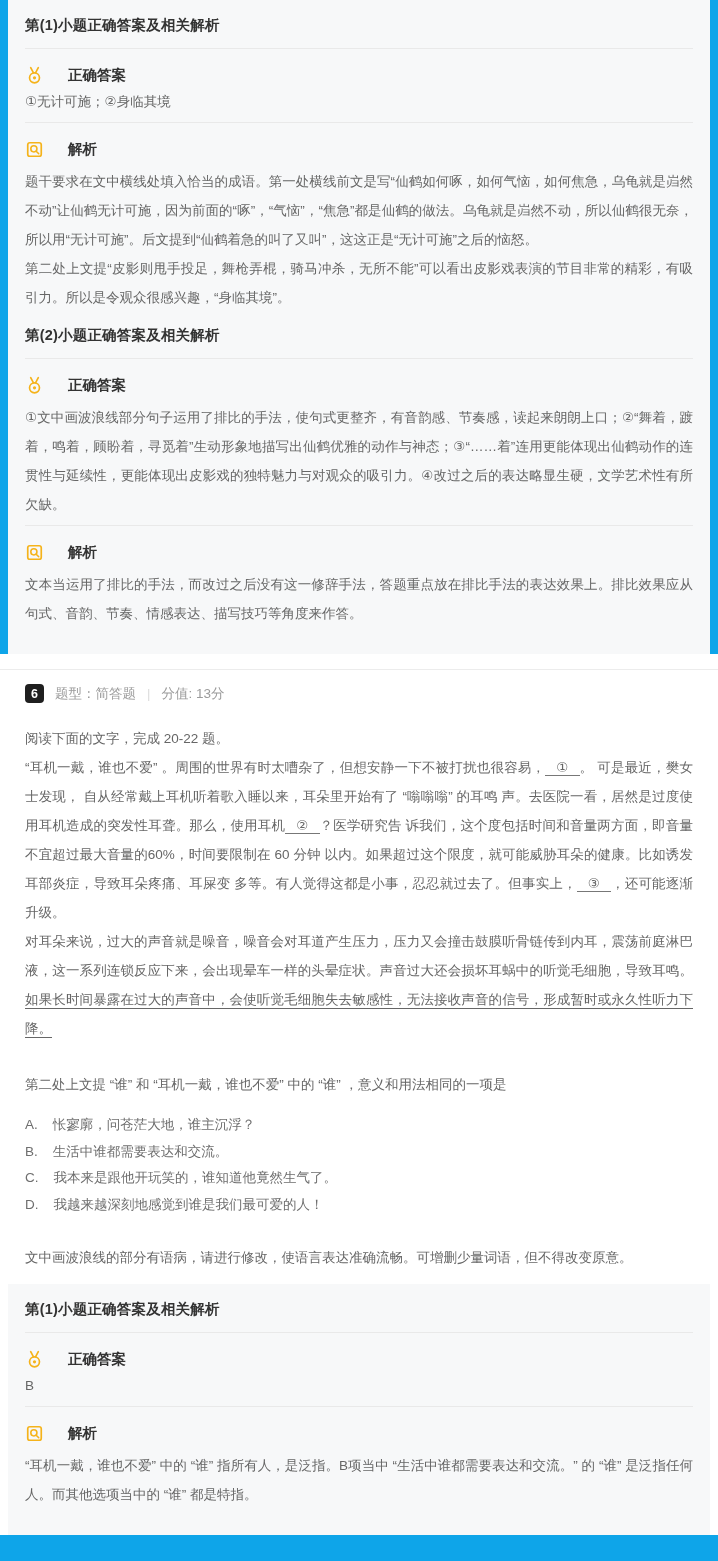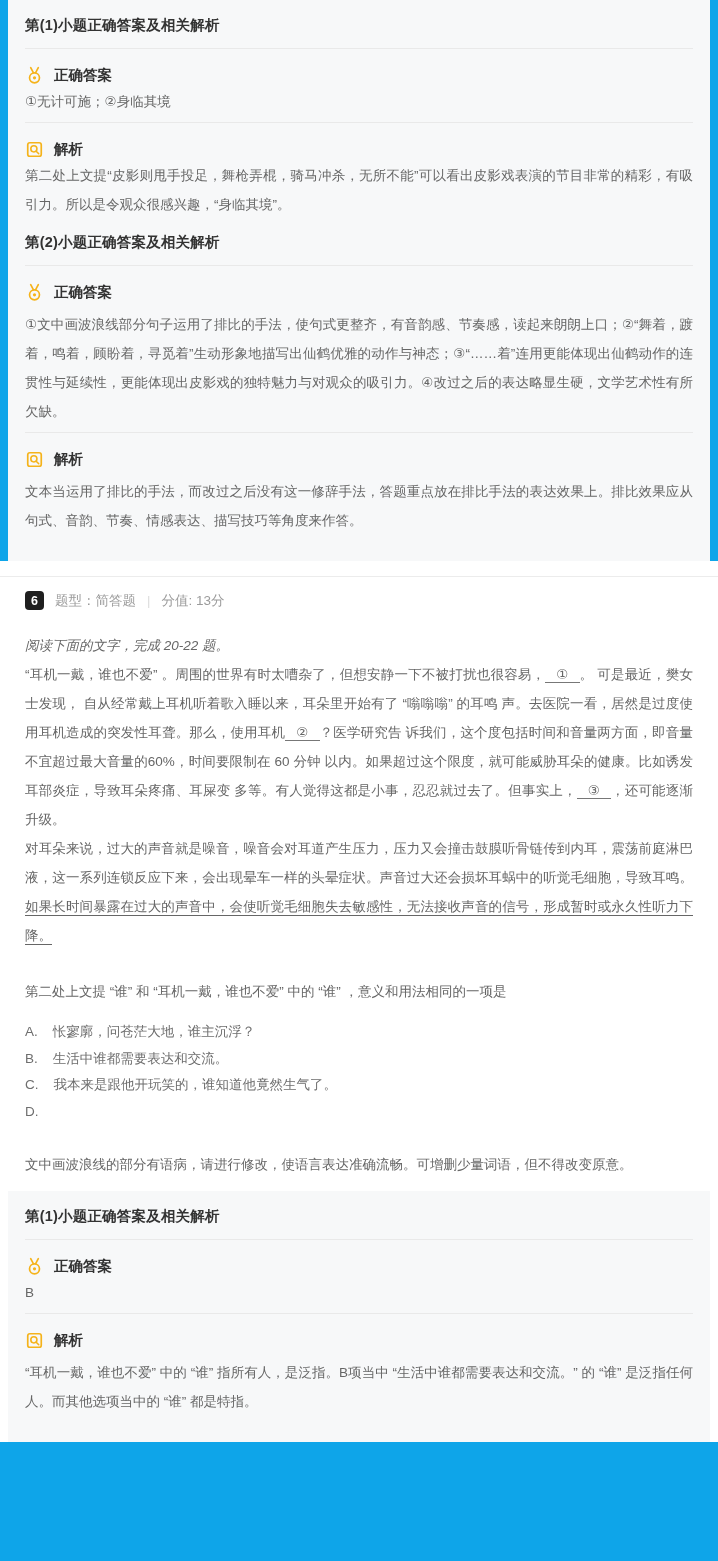--- a/index.html
+++ b/index.html
@@ -1,32 +1,32 @@
 <!DOCTYPE html>
 <html><head>
 <meta charset="utf-8">
 <style>
   html,body{margin:0;padding:0;background:#ffffff;}
   body{font-family:"Liberation Sans","DejaVu Sans",sans-serif;}
   .page{position:relative;width:718px;height:1561px;overflow:hidden;background:#0ea5e9;color:#666;}
   .panel{background:#f7f8f9;margin:0 8px;padding:0 17px 26px 17px;}
   .sec-heading{font-size:14.5px;font-weight:bold;color:#333;padding:16px 0 13px 0;letter-spacing:.2px;}
   .hr{border-top:1px solid #e9e9e9;height:0;}
-  .label-row{display:flex;align-items:center;gap:10px;padding:17px 0 2px 0;}
+  .label-row{display:flex;align-items:center;gap:24px;padding:17px 0 2px 0;}
   .label-row .label{font-size:14.5px;font-weight:bold;color:#333;}
   .icon{width:19px;height:19px;display:inline-flex;align-items:center;justify-content:center;flex:0 0 auto;}
   .body-text{font-size:13.5px;color:#666;line-height:29px;text-align:justify;margin:0;}
   .pad-b{padding-bottom:6px;}
   .card-gap{height:15px;background:#ffffff;}
   .qcard{border-top:1px solid #ececec;background:#ffffff;padding-top:14px;}
   .qcard .inner{padding:0 25px;}
   .meta-row{display:flex;align-items:center;gap:11px;font-size:13.5px;color:#9b9b9b;}
   .badge{width:19px;height:19px;border-radius:4px;background:#1f1f1f;color:#fff;font-size:12.5px;font-weight:bold;display:flex;align-items:center;justify-content:center;}
   .sep{color:#dcdcdc;font-size:13px;}
-  .intro{margin-top:21px;font-style:italic;}
+  .intro{margin-top:21px;}
   .blank{border-bottom:1px solid #777;padding:0 11px;}
   .uline{text-decoration:underline;text-underline-offset:4px;}
   .stem{margin-top:27px;}
   .options{margin-top:13px;}
   .opt{display:flex;gap:15px;font-size:13.5px;color:#6e6e6e;line-height:26.5px;}
   .opt .letter{flex:0 0 auto;}
   .q-extra{margin-top:25px;}
   .answers-panel{margin-top:12px;}
   svg{display:block;}
 </style>
@@ -57,20 +57,21 @@
     <div class="label-row">
       <span class="icon">
         <svg width="19" height="19" viewBox="0 0 18 18" fill="none">
           <rect x="2.6" y="2.6" width="12.8" height="12.8" rx="2" stroke="#F5B31B" stroke-width="1.6"></rect>
           <circle cx="8.4" cy="8.4" r="2.9" stroke="#F5B31B" stroke-width="1.5"></circle>
           <path d="M10.6 10.6 L13 13" stroke="#F5B31B" stroke-width="1.5" stroke-linecap="round"></path>
         </svg>
       </span>
       <span class="label">解析</span>
     </div>
+    <p class="body-text" style="margin-top:6px;">题干要求在文中横线处填入恰当的成语。第一处横线前文是写“仙鹤如何啄，如何气恼，如何焦急，乌龟就是岿然不动”让仙鹤无计可施，因为前面的“啄”，“气恼”，“焦急”都是仙鹤的做法。乌龟就是岿然不动，所以仙鹤很无奈，所以用“无计可施”。后文提到“仙鹤着急的叫了又叫”，这这正是“无计可施”之后的恼怒。</p>
     <p class="body-text">第二处上文提“皮影则甩手投足，舞枪弄棍，骑马冲杀，无所不能”可以看出皮影戏表演的节目非常的精彩，有吸引力。所以是令观众很感兴趣，“身临其境”。</p>
 
     <div class="sec-heading" style="padding-top:14px;">第(2)小题正确答案及相关解析</div>
     <div class="hr"></div>
 
     <div class="label-row">
       <span class="icon">
         <svg width="19" height="19" viewBox="0 0 18 18" fill="none">
           <path d="M5.4 1.6 L7.9 6.2 M12.6 1.6 L10.1 6.2" stroke="#F5B31B" stroke-width="1.6" stroke-linecap="round"></path>
           <circle cx="9" cy="11.2" r="4.7" stroke="#F5B31B" stroke-width="1.6"></circle>
@@ -124,20 +125,21 @@
         <div class="opt">
           <span class="letter">B.</span>
           <span>生活中谁都需要表达和交流。</span>
         </div>
         <div class="opt">
           <span class="letter">C.</span>
           <span>我本来是跟他开玩笑的，谁知道他竟然生气了。</span>
         </div>
         <div class="opt">
           <span class="letter">D.</span>
+          <span>我越来越深刻地感觉到谁是我们最可爱的人！</span>
         </div>
       </div>
 
       <p class="body-text q-extra">文中画波浪线的部分有语病，请进行修改，使语言表达准确流畅。可增删少量词语，但不得改变原意。</p>
 
     </div>
 
     <div class="panel answers-panel">
 
       <div class="sec-heading">第(1)小题正确答案及相关解析</div>

